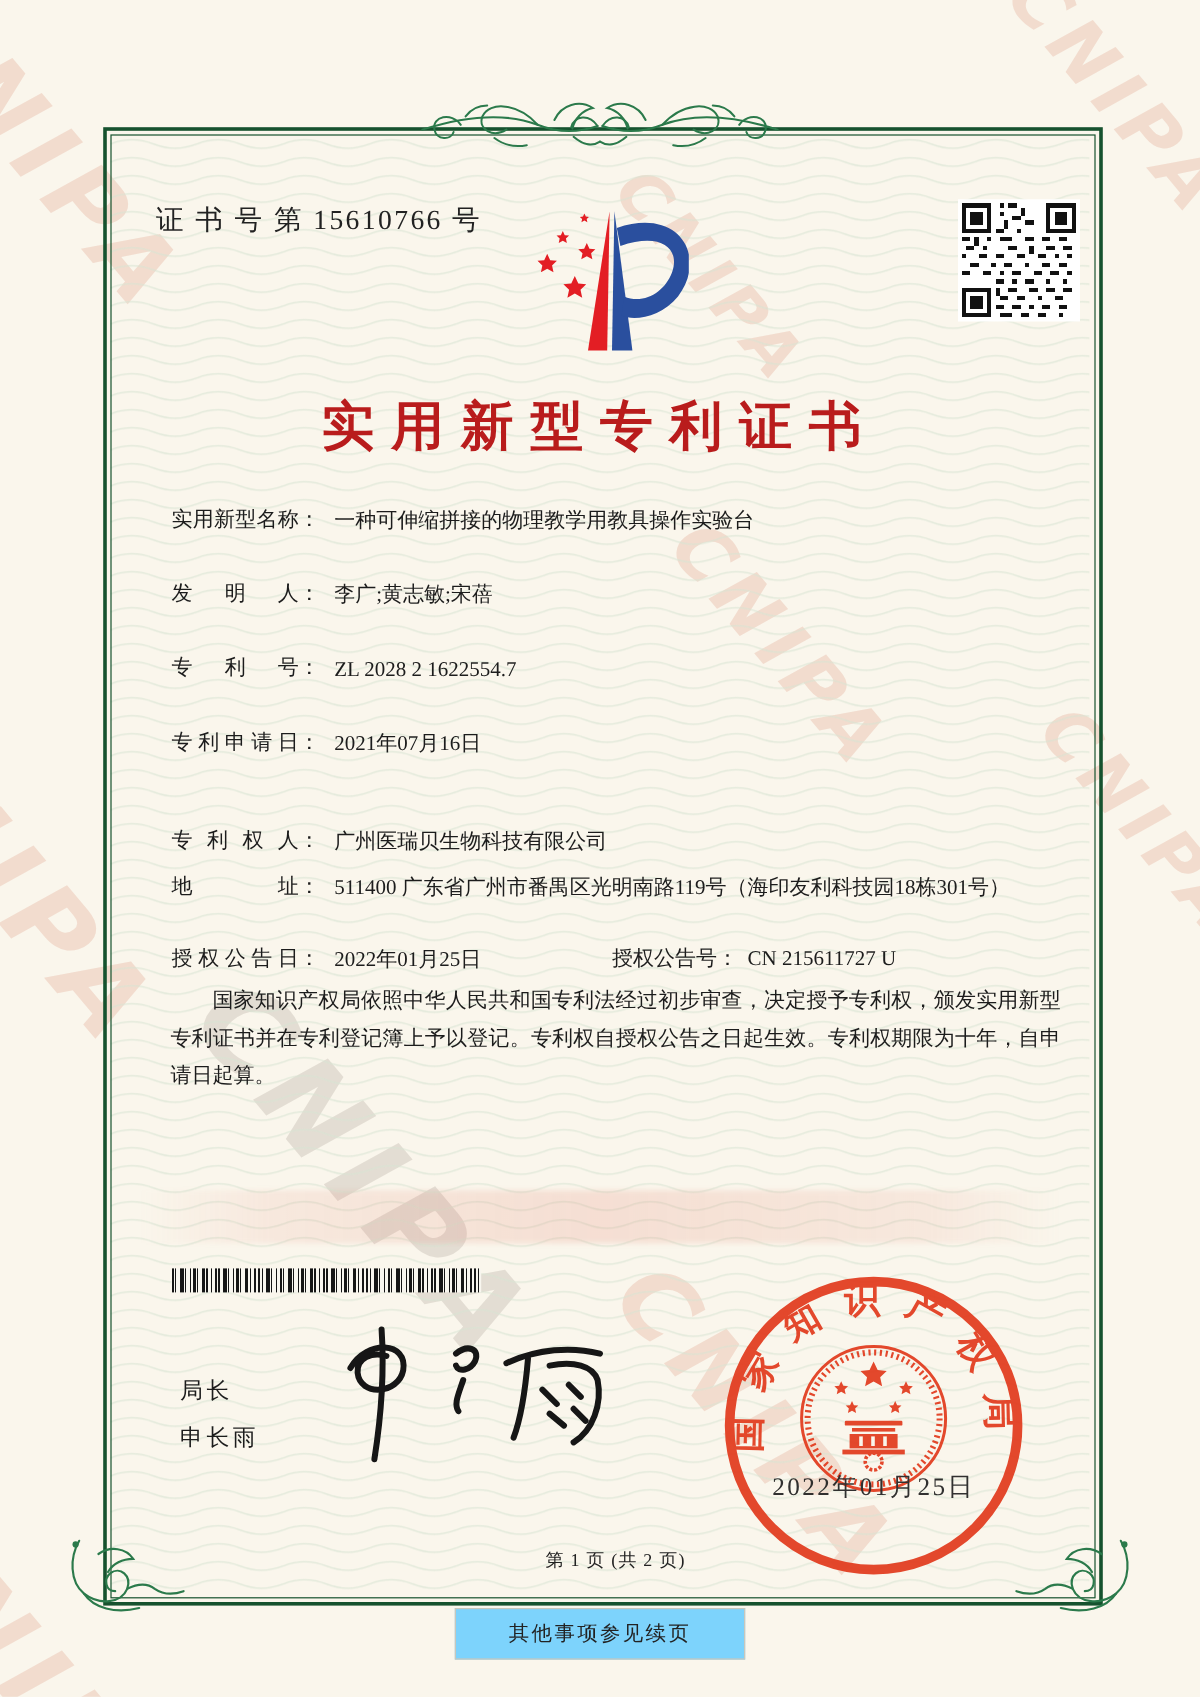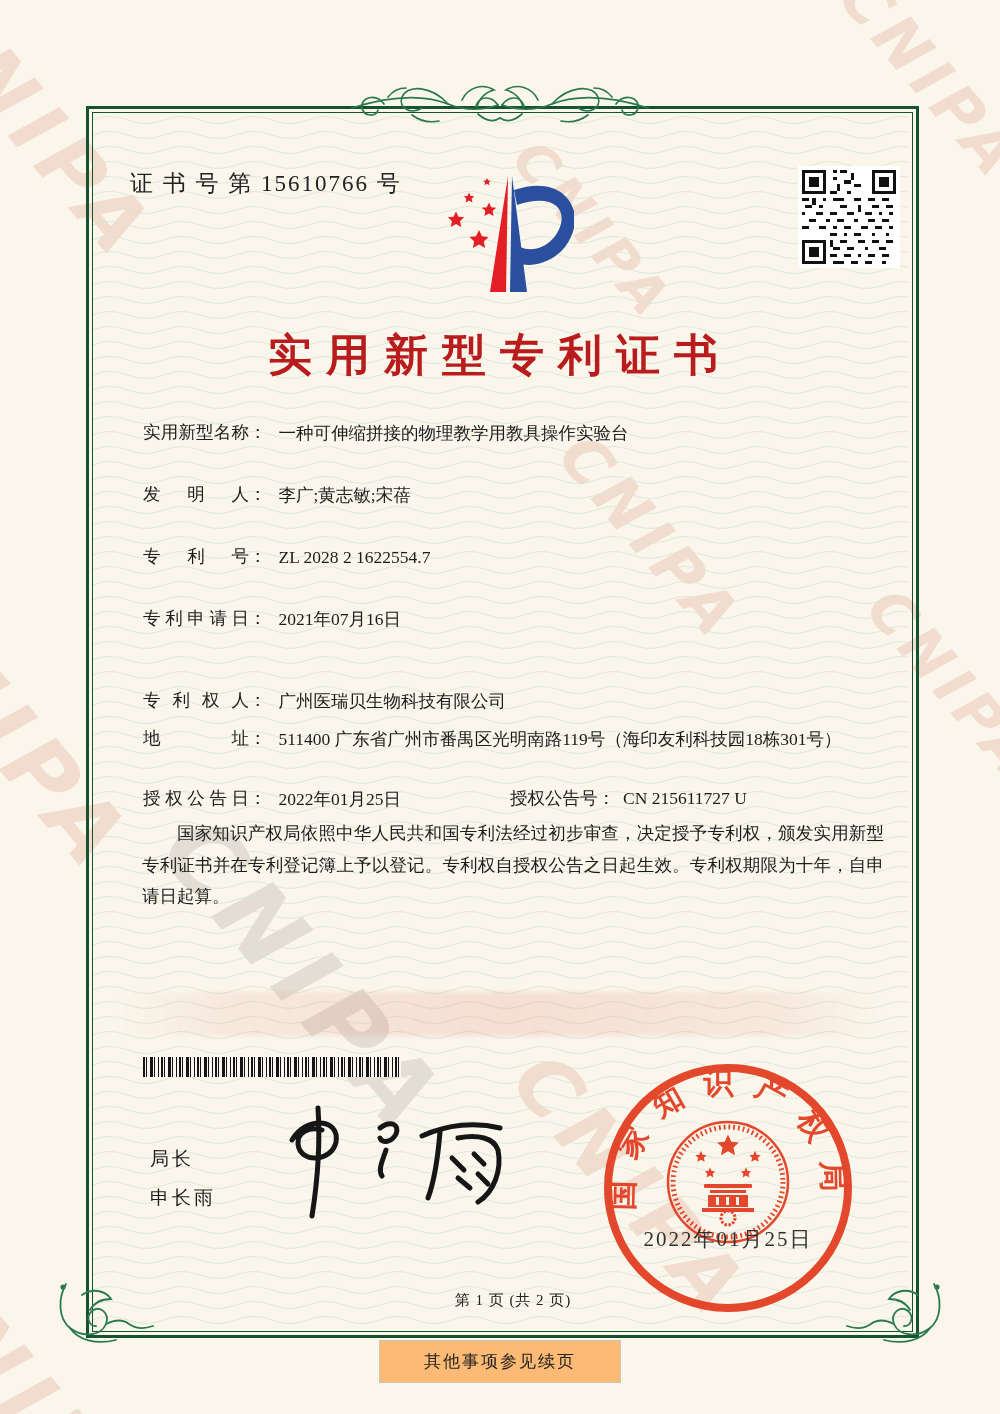--- a/index.html
+++ b/index.html
@@ -74,21 +74,21 @@
   }
   .signer{position:absolute;left:150px;z-index:2;font-size:19px;letter-spacing:3px;}
   .signature{position:absolute;left:262px;top:1098px;z-index:2;}
   .seal{position:absolute;left:596px;top:1056px;z-index:3;opacity:.93;}
   .pagenum{
     position:absolute;left:0;top:1291px;width:1000px;z-index:2;
     text-align:center;font-size:15px;letter-spacing:1px;color:#222;margin-left:13px;
   }
   .contbox{
     position:absolute;left:50%;top:1340px;transform:translateX(-50%);z-index:2;
-    background:#fdba74;border:1px solid #c9c7bb;
+    background:#7dd3fc;border:1px solid #c9c7bb;
     padding:9px 44px;font-size:17px;letter-spacing:2px;color:#222;
   }
   .ornament{position:absolute;z-index:2;}
 </style>
 </head>
 <body>
 
 <div class="wm" style="left:-30px;top:-24px;font-size:80px;">CNIPA</div>
 <div class="wm" style="left:880px;top:-40px;font-size:62px;">CNIPA</div>
 <div class="wm" style="left:548px;top:128px;font-size:54px;">CNIPA</div>

